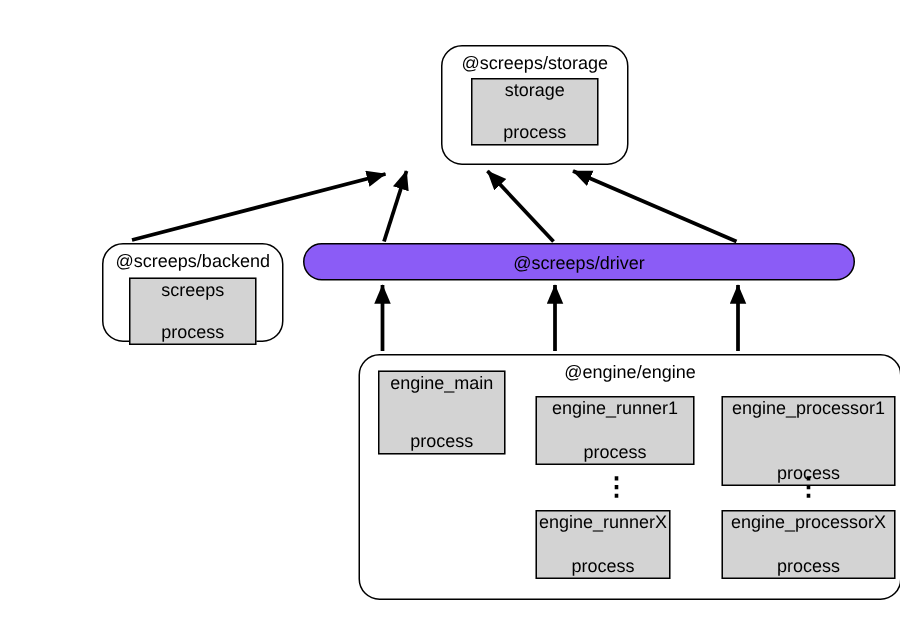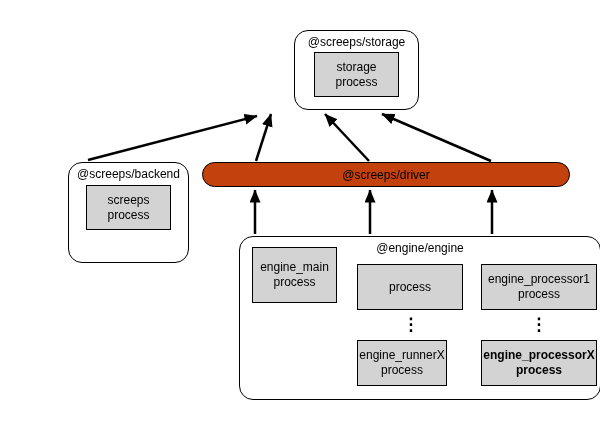--- a/index.html
+++ b/index.html
@@ -37,42 +37,42 @@
     left: 0;
     right: 0;
     top: 4px;
     text-align: center;
     font-size: 12px;
     line-height: 14px;
     white-space: nowrap;
   }
   .pill {
     position: absolute;
-    background: #c2410c;
+    background: #8b5cf6;
     border: 1.5px solid #000000;
     border-radius: 13px;
     box-sizing: border-box;
     display: flex;
     align-items: center;
     justify-content: center;
   }
   .pill .pill-label {
     font-size: 12px;
     line-height: 12px;
     white-space: nowrap;
   }
   .proc {
     position: absolute;
     background: #d3d3d3;
     border: 1px solid #000000;
     box-sizing: border-box;
     display: flex;
     flex-direction: column;
     align-items: center;
-    justify-content: center;
+    justify-content: space-between;
     font-size: 12px;
     line-height: 15px;
     text-align: center;
     white-space: nowrap;
   }
   .dots {
     position: absolute;
     transform: translateX(-50%);
     font-size: 17px;
     font-weight: bold;
@@ -86,59 +86,60 @@
 <div class="canvas">
 
   <div class="node" style="left:255px; top:30px; width:125px; height:80px;">
     <div class="node-label">@screeps/storage</div>
     <div class="proc" style="left:19px; top:21px; width:85px; height:45px;">
       <span>storage</span>
       <span>process</span>
     </div>
   </div>
 
-  <div class="node" style="left:29px; top:162px; width:121px; height:101px;">
+  <div class="node" style="left:29px; top:162px; width:121px; height:66px;">
     <div class="node-label">@screeps/backend</div>
     <div class="proc" style="left:17px; top:22px; width:85px; height:45px;">
       <span>screeps</span>
       <span>process</span>
     </div>
   </div>
 
   <div class="pill" style="left:202px; top:162px; width:368px; height:25px;">
     <div class="pill-label">@screeps/driver</div>
   </div>
 
   <div class="node" style="left:200px; top:236px; width:362px; height:164px;">
     <div class="node-label">@engine/engine</div>
 
     <div class="proc" style="left:12px; top:10px; width:85px; height:56px;">
       <span>engine_main</span>
       <span>process</span>
     </div>
 
     <div class="proc" style="left:117px; top:27px; width:106px; height:46px;">
+      <span>engine_runner1</span>
       <span>process</span>
     </div>
 
-    <div class="proc" style="left:241px; top:27px; width:116px; height:46px;">
+    <div class="proc" style="left:241px; top:27px; width:116px; height:60px;">
       <span>engine_processor1</span>
       <span>process</span>
     </div>
 
     <div class="dots" style="left:171px; top:76px;">⋮</div>
 
     <div class="dots" style="left:299px; top:76px;">⋮</div>
 
     <div class="proc" style="left:117px; top:103px; width:90px; height:46px;">
       <span>engine_runnerX</span>
       <span>process</span>
     </div>
 
-    <div class="proc" style="left:241px; top:103px; width:116px; height:46px;font-weight:bold;">
+    <div class="proc" style="left:241px; top:103px; width:116px; height:46px;">
       <span>engine_processorX</span>
       <span>process</span>
     </div>
   </div>
 
   <svg class="arrows" viewBox="0 0 600 427" xmlns="http://www.w3.org/2000/svg">
     <defs>
       <marker id="ah" markerUnits="userSpaceOnUse" markerWidth="14" markerHeight="12" refX="12.5" refY="5.5" orient="auto">
         <path d="M0,0 L13,5.5 L0,11 Z" fill="#000000"></path>
       </marker>

